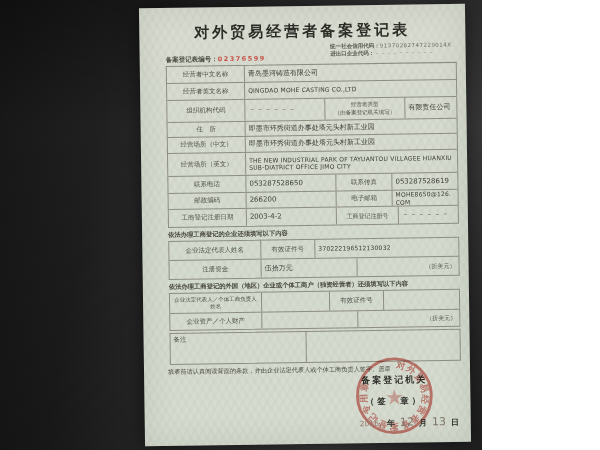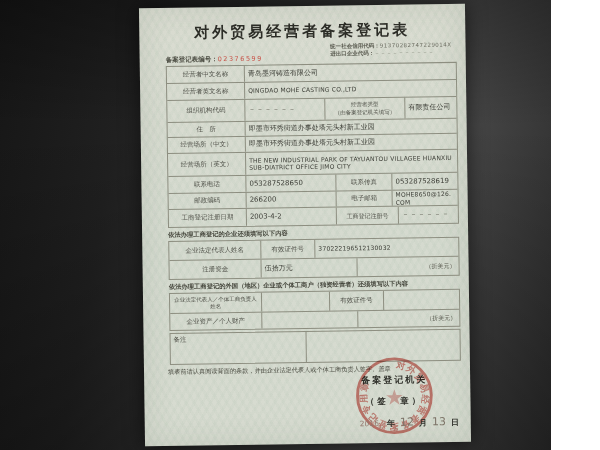--- a/index.html
+++ b/index.html
@@ -1,17 +1,17 @@
 <!DOCTYPE html>
 <html><head>
 <meta charset="utf-8">
 <style>
   html,body{margin:0;padding:0;}
   .scene{
-    position:relative;width:551px;height:450px;overflow:hidden;
+    position:relative;width:482px;height:450px;overflow:hidden;
     font-family:"DejaVu Sans","Liberation Sans",sans-serif;
     background:
       linear-gradient(180deg, rgba(0,0,0,.30), rgba(0,0,0,0) 28%, rgba(0,0,0,.28) 100%),
       linear-gradient(100deg,#161616 0%,#202020 22%,#383838 48%,#4d4d4d 72%,#3a3a3a 88%,#2b2b2b 100%);
   }
   .paper{
     position:absolute;left:142px;top:6px;width:326px;height:438px;
     transform:rotate(-0.8deg);transform-origin:50% 50%;
     background:
       repeating-linear-gradient(60deg, rgba(130,165,140,.05) 0 3px, transparent 3px 7px),
@@ -20,21 +20,21 @@
     box-shadow:0 0 20px rgba(0,0,0,.6), inset 0 0 30px rgba(60,70,55,.12);
     color:#3f4039;
   }
   .title{position:absolute;left:0;top:16px;width:100%;text-align:center;
     font-size:15px;font-weight:bold;letter-spacing:3px;color:#2c2d27;}
   .codes{position:absolute;right:14px;top:37px;font-size:6px;color:#5a5b50;
     transform:scale(.92);transform-origin:right top;line-height:8px;text-align:left;}
   .codes b{font-weight:bold;}
   .codes .cv{color:#6b6c60;letter-spacing:.5px;}
   .serial{position:absolute;left:26px;top:48px;font-size:6.5px;color:#4c4d43;font-weight:bold;}
-  .serial .num{color:#c8544a;font-weight:normal;letter-spacing:1.5px;}
+  .serial .num{color:#c8544a;font-weight:bold;letter-spacing:1.5px;}
   .t{position:absolute;left:26px;width:291px;border:1px solid #8d8e80;box-sizing:border-box;}
   .r{display:flex;border-bottom:1px solid #8d8e80;box-sizing:border-box;}
   .r:last-child{border-bottom:none;}
   .c{border-right:1px solid #8d8e80;box-sizing:border-box;display:flex;align-items:center;
      padding:1px 3px;overflow:hidden;word-break:break-all;line-height:1.25;}
   .c:last-child{border-right:none;flex:1;}
   .lab{justify-content:center;text-align:center;font-size:6.5px;color:#51524a;}
   .lab2{justify-content:center;text-align:center;font-size:5.5px;color:#51524a;flex-direction:column;line-height:1.3;}
   .val{font-size:7px;color:#3c3d36;}
   .en{font-size:6px;letter-spacing:.2px;}

